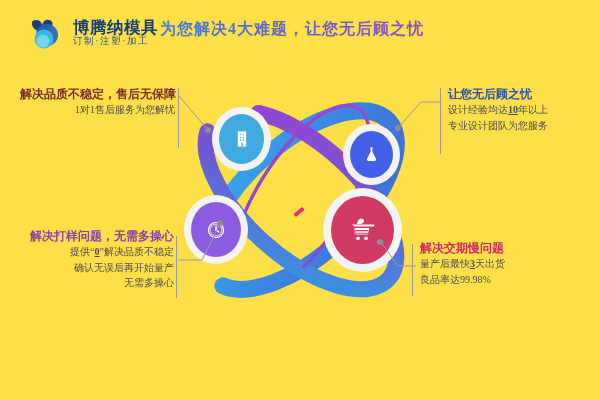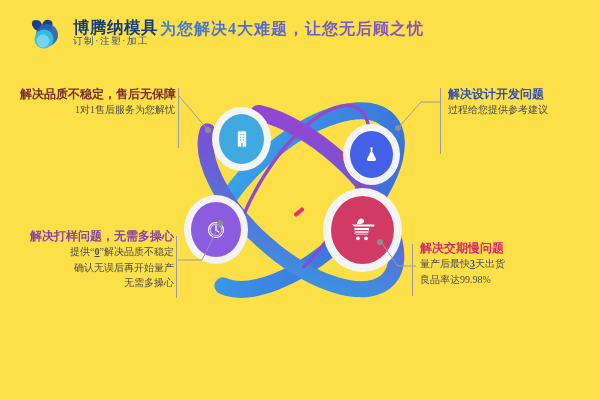--- a/index.html
+++ b/index.html
@@ -191,23 +191,24 @@
   <div class="dot" style="left:377px; top:239px;"></div>
 
   <div class="callout t-left" id="callout-quality">
     <div class="callout-title" style="color: rgb(122, 43, 43);">解决品质不稳定，售后无保障</div>
     <div class="callout-body">
       <div><span>1对1售后服务为您解忧</span></div>
     </div>
   </div>
 
   <div class="callout t-right" id="callout-design">
-    <div class="callout-title" style="color: rgb(47, 79, 176);">解决设计开发问题</div>
-    <div class="callout-body">
-      <div><span>过程给您提供参考建议</span></div>
+    <div class="callout-title" style="color: rgb(47, 79, 176);">让您无后顾之忧</div>
+    <div class="callout-body">
+      <div><span>设计经验均达</span><u>10</u><span>年以上</span></div>
+      <div><span>专业设计团队为您服务</span></div>
     </div>
   </div>
 
   <div class="callout t-left" id="callout-sample">
     <div class="callout-title" style="color: rgb(139, 63, 168);">解决打样问题，无需多操心</div>
     <div class="callout-body">
       <div><span>提供“</span><u>0</u><span>”解决品质不稳定</span></div>
       <div><span>确认无误后再开始量产</span></div>
       <div><span>无需多操心</span></div>
     </div>

